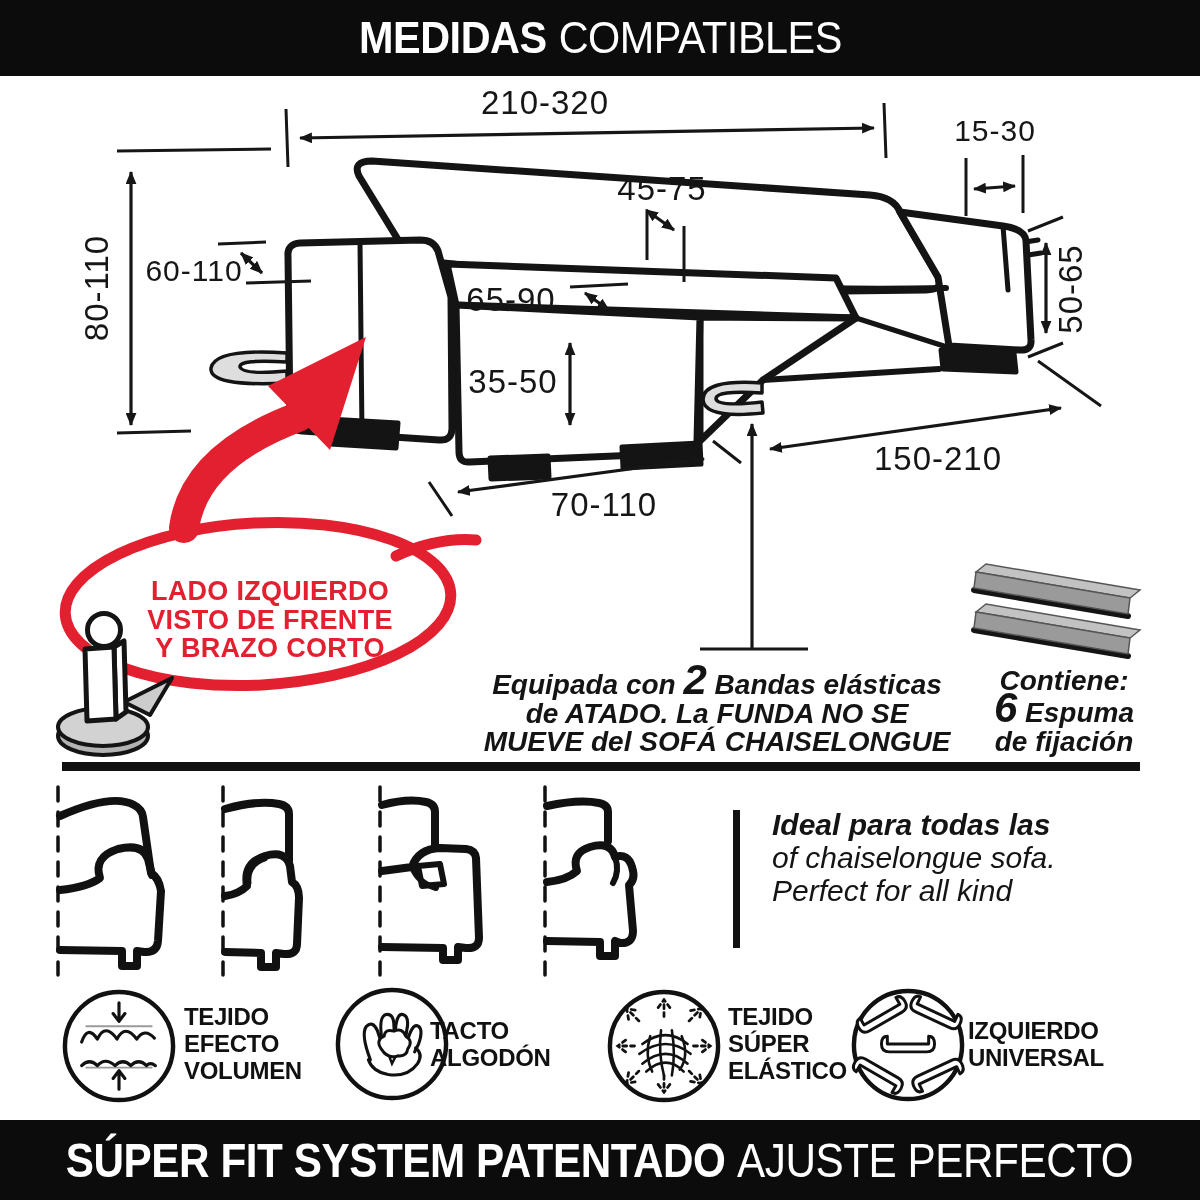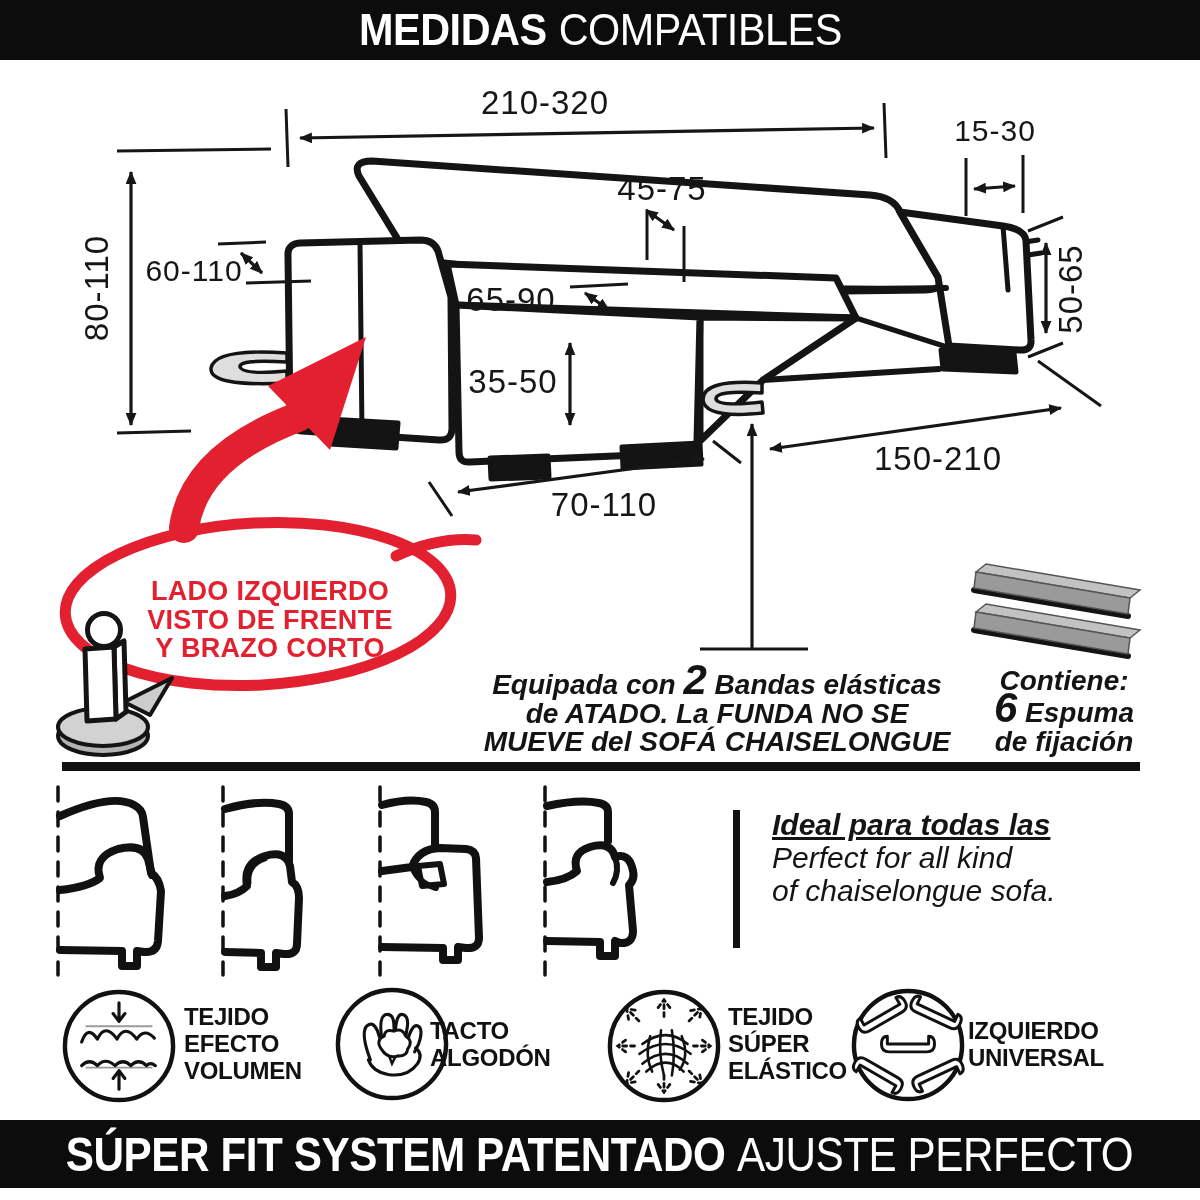--- a/index.html
+++ b/index.html
@@ -2,22 +2,22 @@
 <html><head>
 <meta charset="utf-8">
 <style>
   html,body{margin:0;padding:0;}
   body{width:1200px;height:1200px;position:relative;background:#ffffff;
        font-family:"Liberation Sans",sans-serif;overflow:hidden;}
   .abs{position:absolute;}
   
   .banner{left:0;width:1200px;background:#0c0c0c;color:#fff;display:flex;
           align-items:center;justify-content:center;}
-  .banner-top{top:0;height:60px;font-size:45px;}
-  .banner-bottom{top:1120px;height:68px;font-size:48px;}
+  .banner-top{top:0;height:76px;font-size:45px;}
+  .banner-bottom{top:1120px;height:80px;font-size:48px;}
   .banner-inner{display:inline-block;transform:scaleX(0.92);white-space:nowrap;letter-spacing:-0.5px;}
   .b-bold{font-weight:700;margin-right:13px;}
   .b-reg{font-weight:400;}
   
   svg{display:block;}
   .dim{font-size:33px;fill:#161616;letter-spacing:1px;}
   .dim-sm{font-size:30px;fill:#161616;letter-spacing:1px;}
   .red-callout{font-size:27px;font-weight:700;fill:#e2202f;letter-spacing:0.3px;}
   .note{font-style:italic;font-weight:700;font-size:28px;fill:#141414;}
   .note-big{font-size:42px;}
@@ -26,21 +26,21 @@
   .sofa-thin{stroke:#141414;stroke-width:5;stroke-linecap:round;fill:none;}
   .foot{fill:#141414;stroke:#141414;stroke-width:5;stroke-linejoin:round;}
   .band{fill:#dedede;stroke:#141414;stroke-width:3.5;stroke-linejoin:round;}
   .dimline{stroke:#161616;stroke-width:3.2;fill:none;}
   .tick{stroke:#161616;stroke-width:3;fill:none;}
   
   .divider{left:62px;top:762px;width:1078px;height:9px;background:#111;}
   
   .ideal-bar{left:733px;top:810px;width:7px;height:138px;background:#111;}
   .ideal{left:772px;top:808px;width:420px;font-size:30px;line-height:33px;color:#141414;}
-  .ideal .bi{font-style:italic;font-weight:700;text-decoration:underline;}
+  .ideal .bi{font-style:italic;font-weight:700;}
   .ideal .it{font-style:italic;font-weight:400;}
   
   .feat-label{font-size:24px;font-weight:700;color:#111;line-height:27px;letter-spacing:-0.3px;}
   .icon-stroke{stroke:#111;fill:none;stroke-width:3.2;stroke-linecap:round;stroke-linejoin:round;}
 </style>
 </head>
 <body>
 
 <div class="abs banner banner-top">
   <span class="banner-inner"><span class="b-bold">MEDIDAS</span><span class="b-reg">COMPATIBLES</span></span>
@@ -197,22 +197,22 @@
       <path d="M 20,23 Q 52,16 72,20 Q 81,22 81,29 L 81,58"></path>
       <path d="M 20,99 Q 40,97 50,88 Q 44,70 63,64 Q 84,58 88,74 Q 101,70 105,84 Q 109,96 102,102 L 106,148 Q 106,161 93,160 L 88,158 L 88,173 L 73,173 L 73,159 L 20,158"></path>
       <path d="M 88,74 Q 93,88 86,100" stroke-width="6"></path>
     </g>
   </g>
 </svg>
 
 <div class="abs ideal-bar"></div>
 <div class="abs ideal">
   <div class="bi">Ideal para todas las</div>
+  <div class="it">of chaiselongue sofa.</div>
   <div class="it">Perfect for all kind</div>
-  <div class="it">of chaiselongue sofa.</div>
 </div>
 
 <svg class="abs" style="left:60px;top:987px;" width="118" height="118" viewBox="0 0 120 120">
   <circle cx="60" cy="60" r="55" fill="#fff" stroke="#111" stroke-width="4.5"></circle>
   <path d="M 26,40 H 94 M 26,82 H 94" stroke="#9a9a9a" stroke-width="2"></path>
   <path class="icon-stroke" d="M 60,16 V 33 M 54,27 L 60,35 L 66,27"></path>
   <path class="icon-stroke" d="M 22,56 Q 28,38 38,53 Q 46,36 58,53 Q 66,37 78,53 Q 86,41 96,52"></path>
   <path class="icon-stroke" d="M 22,80 Q 30,72 38,80 Q 46,71 56,80 Q 64,72 72,80 Q 80,72 88,80 Q 92,76 97,80"></path>
   <path class="icon-stroke" d="M 60,104 V 87 M 54,93 L 60,85 L 66,93"></path>
 </svg>

